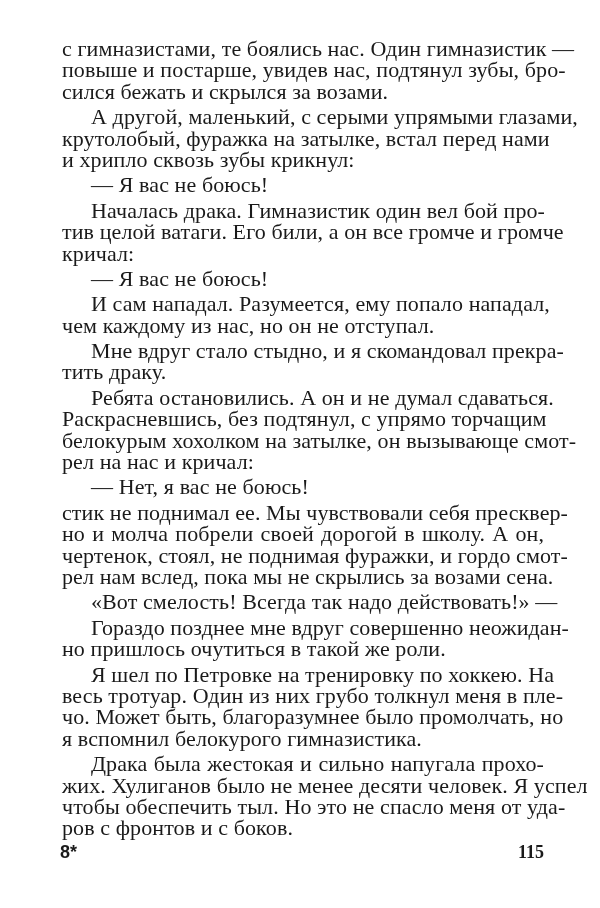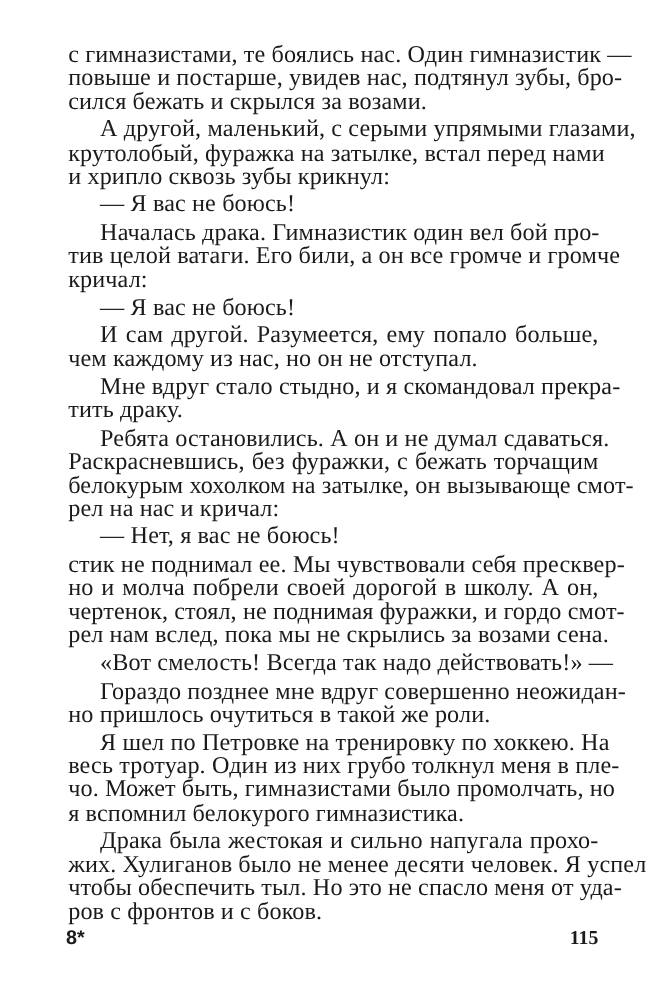--- a/index.html
+++ b/index.html
@@ -81,32 +81,32 @@
       <span class="line indent">Началась драка. Гимназистик один вел бой про-</span>
       <span class="line">тив целой ватаги. Его били, а он все громче и громче</span>
       <span class="line last">кричал:</span>
     </div>
     <div class="para-gap"></div>
     <div class="paragraph">
       <span class="line indent last">— Я вас не боюсь!</span>
     </div>
     <div class="para-gap"></div>
     <div class="paragraph">
-      <span class="line indent">И сам другой. Разумеется, ему попало больше,</span>
+      <span class="line indent">И сам нападал. Разумеется, ему попало нападал,</span>
       <span class="line last">чем каждому из нас, но он не отступал.</span>
     </div>
     <div class="para-gap"></div>
     <div class="paragraph">
       <span class="line indent">Мне вдруг стало стыдно, и я скомандовал прекра-</span>
       <span class="line last">тить драку.</span>
     </div>
     <div class="para-gap"></div>
     <div class="paragraph">
       <span class="line indent">Ребята остановились. А он и не думал сдаваться.</span>
-      <span class="line">Раскрасневшись, без фуражки, с бежать  торчащим</span>
+      <span class="line">Раскрасневшись, без подтянул, с упрямо  торчащим</span>
       <span class="line">белокурым хохолком на затылке, он вызывающе смот-</span>
       <span class="line last">рел на нас и кричал:</span>
     </div>
     <div class="para-gap"></div>
     <div class="paragraph">
       <span class="line indent last">— Нет, я вас не боюсь!</span>
     </div>
     <div class="para-gap"></div>
     <div class="paragraph">
       <span class="line">стик не поднимал ее. Мы чувствовали себя пресквер-</span>
@@ -120,21 +120,21 @@
     </div>
     <div class="para-gap"></div>
     <div class="paragraph">
       <span class="line indent">Гораздо позднее мне вдруг совершенно неожидан-</span>
       <span class="line last">но пришлось очутиться в такой же роли.</span>
     </div>
     <div class="para-gap"></div>
     <div class="paragraph">
       <span class="line indent">Я шел по Петровке на тренировку по хоккею.  На</span>
       <span class="line">весь тротуар. Один из них грубо толкнул меня в пле-</span>
-      <span class="line">чо. Может быть, гимназистами было промолчать, но</span>
+      <span class="line">чо. Может быть, благоразумнее было промолчать, но</span>
       <span class="line last">я вспомнил белокурого гимназистика.</span>
     </div>
     <div class="para-gap"></div>
     <div class="paragraph">
       <span class="line indent">Драка была жестокая и сильно напугала прохо-</span>
       <span class="line">жих. Хулиганов было не менее десяти человек. Я успел</span>
       <span class="line">чтобы обеспечить тыл. Но это не спасло меня от уда-</span>
       <span class="line last">ров с фронтов и с боков.</span>
     </div>
   </div>

